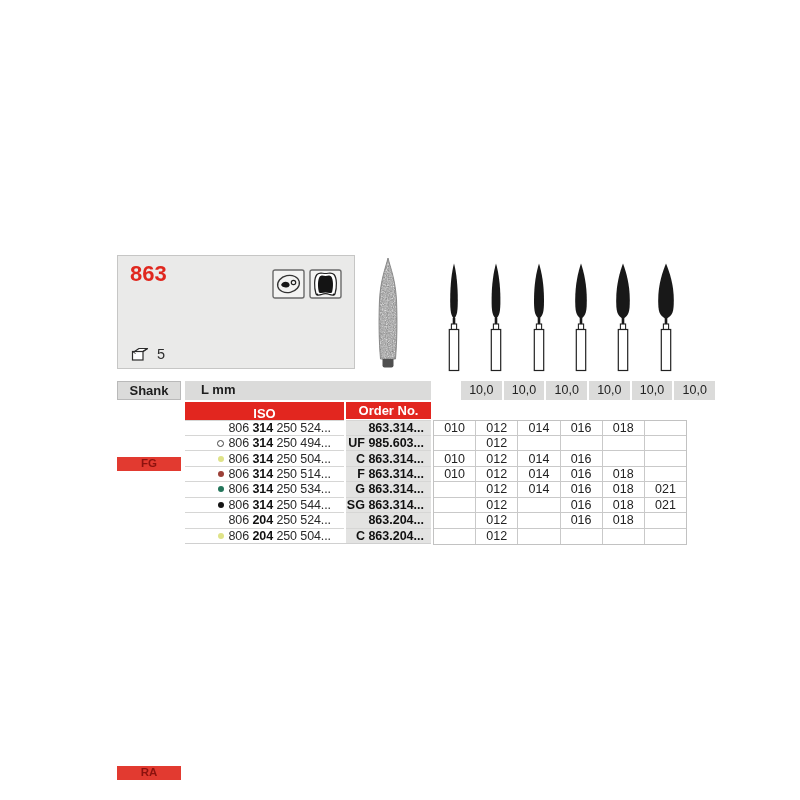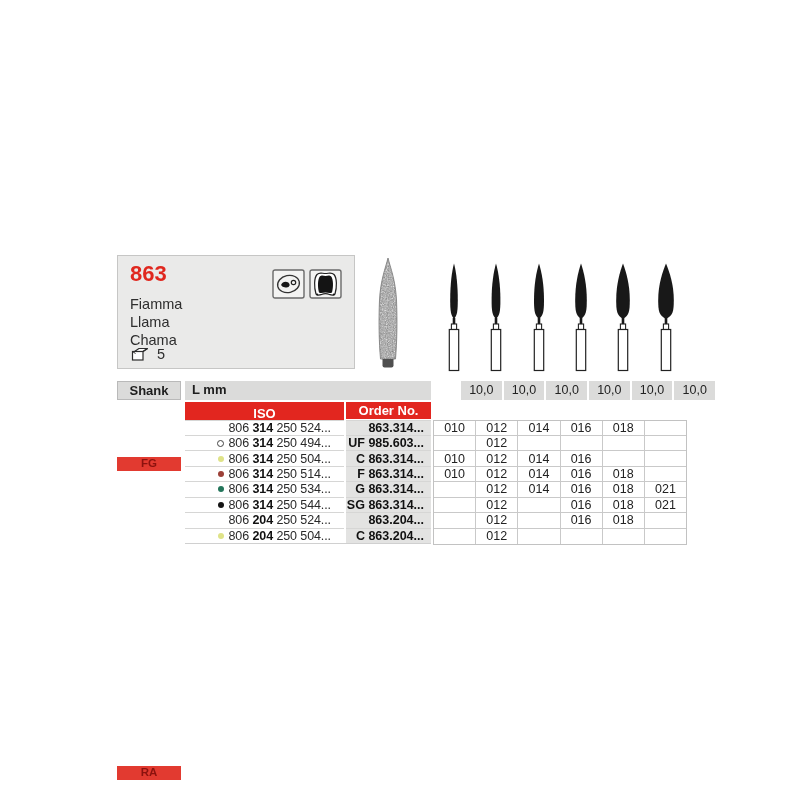--- a/index.html
+++ b/index.html
@@ -22,21 +22,21 @@
 
   
   .burrow{position:absolute;left:433px;top:262px;width:254px;height:112px;display:flex;}
   .bur-col{flex:1;display:flex;justify-content:center;}
 
   
   .shank-h{position:absolute;left:117px;top:381px;width:64px;height:18.5px;background:var(--gray);
            border:1px solid #b9b9b9;box-sizing:border-box;display:flex;align-items:center;
            justify-content:center;font-size:13px;font-weight:bold;color:#1d1d1d;}
   .lmm{position:absolute;left:185px;top:381px;width:246px;height:18.5px;background:var(--gray);
-       font-size:13px;font-weight:bold;color:#1d1d1d;line-height:18.5px;padding-left:7px;
+       font-size:13px;font-weight:bold;color:#1d1d1d;line-height:18.5px;padding-left:16px;
        box-sizing:border-box;}
   .lenrow{position:absolute;left:433px;top:381px;width:254px;height:18.5px;display:flex;gap:2px;padding-left:28px;}
   .len-cell{flex:1;background:var(--gray);display:flex;align-items:center;justify-content:center;
             font-size:12.5px;color:#222;}
 
   
   .iso-h{position:absolute;left:185px;top:401.5px;width:159px;height:23px;background:var(--red);
          color:#fff;font-weight:bold;font-size:13px;display:flex;align-items:center;justify-content:center;}
   .order-h{position:absolute;left:346px;top:401.5px;width:85px;height:17px;background:var(--red);
          color:#fff;font-weight:bold;font-size:13px;display:flex;align-items:center;justify-content:center;}
@@ -88,25 +88,20 @@
         <path d="M9 16 q2 -4 6 -3 q3 1 2.5 3.5 q-0.5 2.5 -4 2 q-3.5 -0.5 -4.5 -2.5 Z" fill="#181818"></path>
         <circle cx="21.5" cy="13.5" r="2.2" fill="none" stroke="#222" stroke-width="1.2"></circle>
       </svg>
       <svg class="app-icon" viewBox="0 0 33 30">
         <rect x="1" y="1" width="31" height="28" rx="2" fill="#f3f3f2" stroke="#6a6a6a" stroke-width="1.4"></rect>
         <path d="M7 25 C5 18 5 9 8 5.5 C10.5 3 13 4.5 16.5 4.5 C20 4.5 22.5 3 25 5.5 C28 9 28 18 26 25 C24 27 22 26 20.5 25.5 C18 24.5 15 24.5 12.5 25.5 C11 26 9 27 7 25 Z" fill="#ffffff" stroke="#222" stroke-width="1.2"></path>
         <path d="M10 23.5 C8.5 18 8.6 10.5 10.8 7.5 C13 5.5 14.5 7 16.5 7 C18.5 7 20 5.5 22.2 7.5 C24.4 10.5 24.5 18 23 23.5 C20.8 24.8 18.8 23.6 16.5 23.6 C14.2 23.6 12.2 24.8 10 23.5 Z" fill="#141414"></path>
         <circle cx="8.2" cy="25.6" r="1" fill="#141414"></circle>
         <circle cx="24.8" cy="25.6" r="1" fill="#141414"></circle>
       </svg>
-    </div>
-    <div class="names">
-      <div>Fiamma</div>
-      <div>Llama</div>
-      <div>Chama</div>
     </div>
     <div class="packrow">
       <svg width="20" height="16" viewBox="0 0 20 16">
         <path d="M4.5 5.5 L9 2.5 L17.5 2.5 L13 5.5 Z" fill="#fff" stroke="#2c2c2c" stroke-width="1.2" stroke-linejoin="round"></path>
         <rect x="2.5" y="5.5" width="10.5" height="8.5" fill="#fff" stroke="#2c2c2c" stroke-width="1.2"></rect>
         <path d="M13 5.5 L17.5 2.5" fill="none" stroke="#2c2c2c" stroke-width="1.2"></path>
         <path d="M2.5 5.5 L5.5 7.5" fill="none" stroke="#2c2c2c" stroke-width="1"></path>
       </svg>
       <span>5</span>
     </div>

